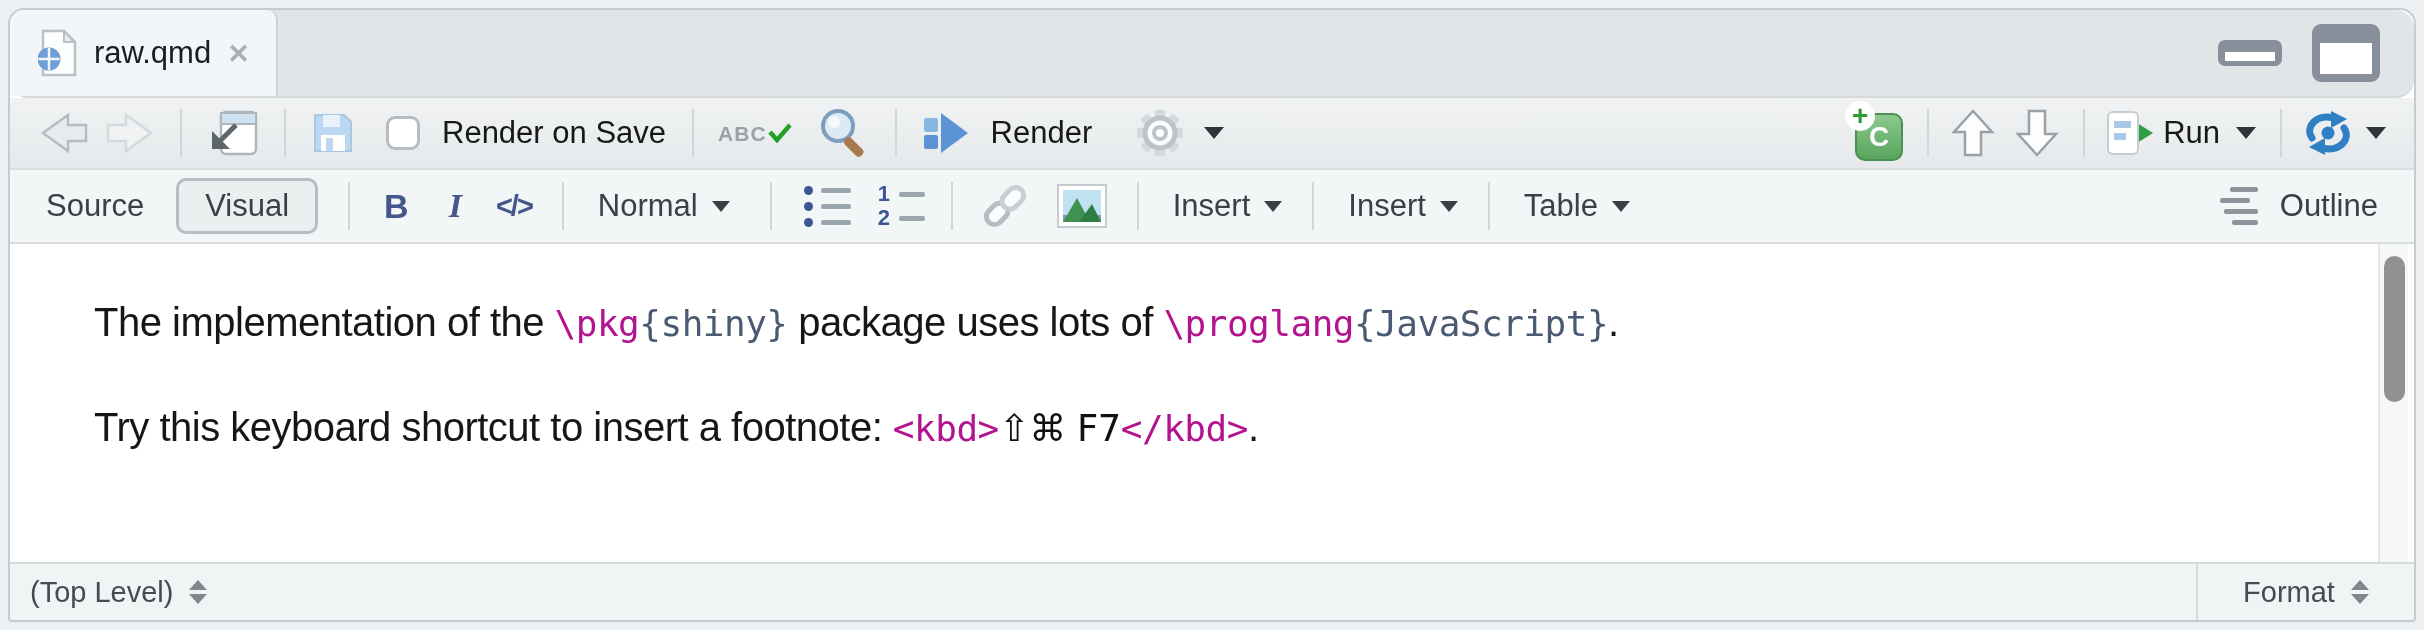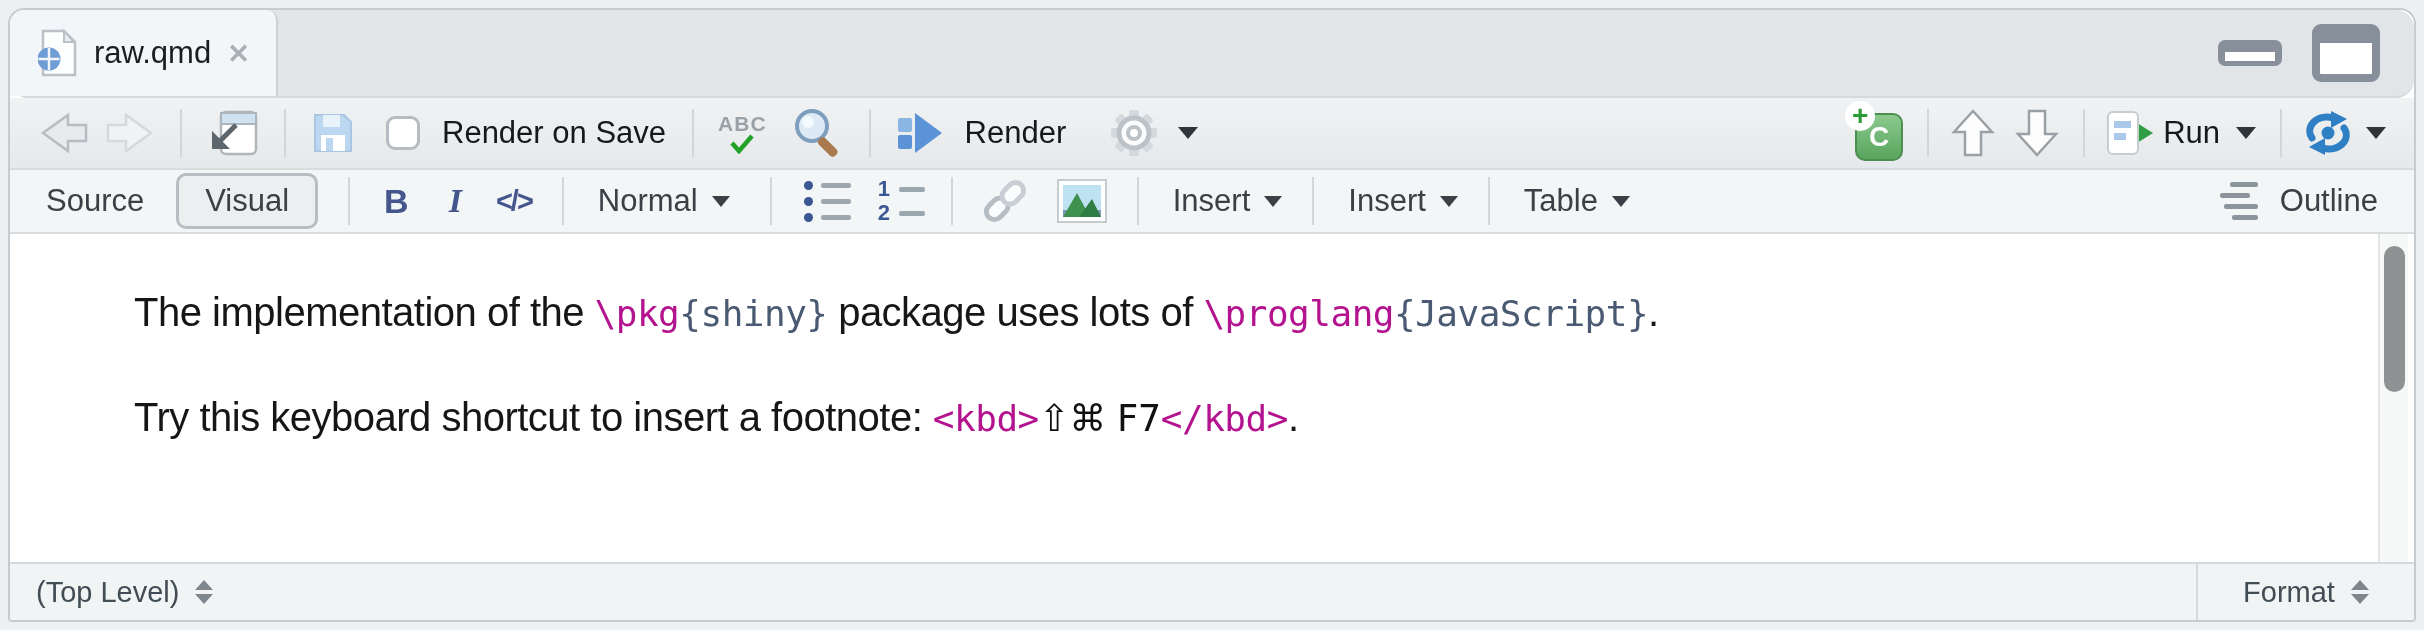--- a/index.html
+++ b/index.html
@@ -23,68 +23,68 @@
   .max-btn { width: 68px; height: 58px; border: 8px solid #87909a; border-top-width: 19px; border-radius: 9px; background: #fff; }
 
   
   .toolbar-main { height: 72px; flex: none; display: flex; align-items: center;
     background: linear-gradient(#f0f2f3, #e6e9eb); border-bottom: 2px solid #d8dcde; padding: 0 28px; }
   .vsep { width: 2px; height: 48px; background: #d2d6d9; flex: none; }
   .tb-label { font-size: 31px; color: #16181a; white-space: nowrap; }
   .caret { width: 0; height: 0; border-left: 10px solid transparent; border-right: 10px solid transparent;
     border-top: 12px solid #2f3438; flex: none; }
   .checkbox { width: 34px; height: 34px; background: #fff; border: 3px solid #b6bcc1; border-radius: 9px; flex: none; }
-  .abc-wrap { display: flex; flex-direction: column; align-items: center; line-height: 1; text-align: right; }
+  .abc-wrap { display: flex; flex-direction: row; align-items: center; line-height: 1; text-align: right; }
   .abc-t { font-size: 21px; font-weight: bold; color: #9aa1a7; letter-spacing: 1px; }
   .chunk-btn { position: relative; width: 56px; height: 56px; flex: none; }
   .chunk-body { position: absolute; right: 0; bottom: 0; width: 48px; height: 48px; border-radius: 10px;
     background: linear-gradient(#8cc98e, #58a55d); border: 2px solid #4d8f52;
     display: flex; align-items: center; justify-content: center; color: #fff; font-size: 28px; font-weight: bold; }
   .chunk-plus { position: absolute; left: -2px; top: -4px; width: 30px; height: 30px; border-radius: 50%;
     background: #fff; color: #2d9b35; font-size: 28px; font-weight: bold; display: flex; align-items: center; justify-content: center; line-height: 1; }
   .run-group { display: flex; align-items: center; }
   .run-doc { width: 32px; height: 44px; background: #fff; border: 2px solid #c6ccd1; border-radius: 6px; position: relative; flex: none; }
   .run-doc::before { content:""; position: absolute; left: 5px; top: 8px; width: 17px; height: 7px; background: #a9c8ea; }
   .run-doc::after  { content:""; position: absolute; left: 5px; top: 20px; width: 12px; height: 7px; background: #a9c8ea; }
   .run-arrow { width: 0; height: 0; border-top: 15px solid transparent; border-bottom: 15px solid transparent;
     border-left: 24px solid #2f9e44; margin-left: -10px; flex: none; }
 
   
-  .toolbar-fmt { height: 64px; flex: none; display: flex; align-items: center;
+  .toolbar-fmt { height: 74px; flex: none; display: flex; align-items: center;
     background: #f3f6f7; border-bottom: 2px solid #d8dcde; padding: 0 36px; }
   .fmt-label { font-size: 31px; color: #3a4045; white-space: nowrap; }
   .visual-btn { padding: 7px 26px; border: 3px solid #b7bec3; border-radius: 10px; background: #eceff0; }
   .bold-g { font-size: 34px; font-weight: bold; color: #44568c; }
   .italic-g { font-size: 34px; font-style: italic; color: #44568c; font-family: "Liberation Serif", serif; font-weight: bold; }
   .code-g { font-size: 29px; font-weight: bold; color: #44568c; letter-spacing: -2px; }
   .fmt-caret { border-top-color: #3a4045; border-left-width: 9px; border-right-width: 9px; border-top-width: 11px; }
   .list-icon { display: flex; flex-direction: column; gap: 7px; }
   .list-row { display: flex; align-items: center; gap: 8px; height: 9px; }
   .dot { width: 9px; height: 9px; border-radius: 50%; background: #3a5794; }
   .bar { width: 30px; height: 5px; background: #9ba6ae; border-radius: 2px; }
   .num { font-size: 22px; font-weight: bold; color: #3a5794; line-height: 1; width: 14px; text-align: center; }
   .outline-icon { display: flex; flex-direction: column; gap: 6px; width: 46px; }
   .outline-icon i { display: block; height: 5px; background: #8c959c; border-radius: 2px; }
 
   
-  .editor { flex: 1; background: #ffffff; position: relative; overflow: hidden; margin-left: 40px; }
+  .editor { flex: 1; background: #ffffff; position: relative; overflow: hidden; }
   .editor-content { padding: 56px 140px 0 84px; }
   .para { font-size: 40px; color: #161616; margin-bottom: 60px; white-space: nowrap; letter-spacing: -0.5px; }
   .seg-text { font-family: "Liberation Sans", sans-serif; }
   .seg-latex-cmd, .seg-kbd-tag { font-family: "DejaVu Sans Mono", monospace; font-size: 36px; color: #b3138f; }
   .seg-latex-arg { font-family: "DejaVu Sans Mono", monospace; font-size: 36px; color: #4a5a72; }
   .seg-kbd-keys { font-family: "DejaVu Sans", sans-serif; font-size: 37px; color: #111; }
   .scrollbar { position: absolute; top: 0; right: 6px; bottom: 0; width: 30px; background: #f6f7f7; border-left: 2px solid #e3e5e6; }
   .scroll-thumb { position: absolute; top: 12px; left: 4px; width: 21px; height: 146px; background: #8f9193; border-radius: 11px; }
 
   
   .statusbar { height: 58px; flex: none; display: flex; align-items: center;
     background: #f1f4f5; border-top: 2px solid #d5d9db; }
   .status-label { font-size: 29px; color: #424c54; white-space: nowrap; }
-  .status-left { display: flex; align-items: center; gap: 16px; padding-left: 26px; }
+  .status-left { display: flex; align-items: center; gap: 16px; padding-left: 20px; }
   .status-right { margin-left: auto; height: 100%; width: 218px; border-left: 2px solid #d5d9db;
     display: flex; align-items: center; justify-content: center; gap: 16px; }
   .updown { display: flex; flex-direction: column; gap: 4px; }
   .updown i { display: block; width: 0; height: 0; border-left: 9px solid transparent; border-right: 9px solid transparent; }
   .updown .u { border-bottom: 10px solid #7f878e; }
   .updown .d { border-top: 10px solid #7f878e; }
 
   .spacer { flex: 1; }.ml10{margin-left:10px}.ml12{margin-left:22px}.ml14{margin-left:14px}
   .ml16{margin-left:16px}.ml20{margin-left:20px}.ml22{margin-left:22px}.ml24{margin-left:24px}
   .ml26{margin-left:26px}.ml28{margin-left:32px}.ml30{margin-left:30px}.ml34{margin-left:34px}.ml40{margin-left:40px}

